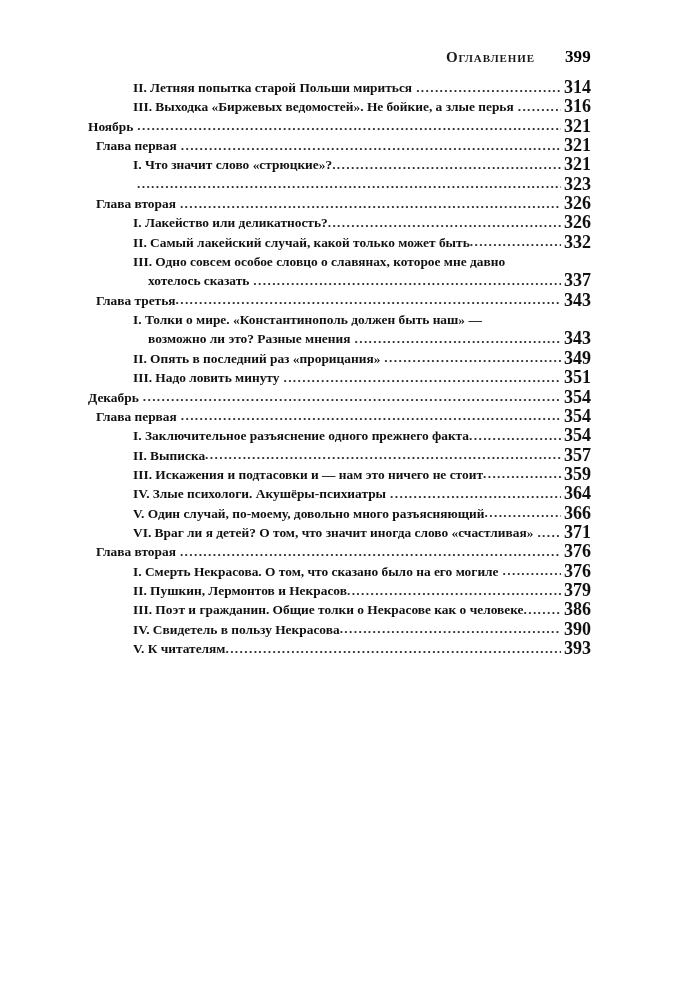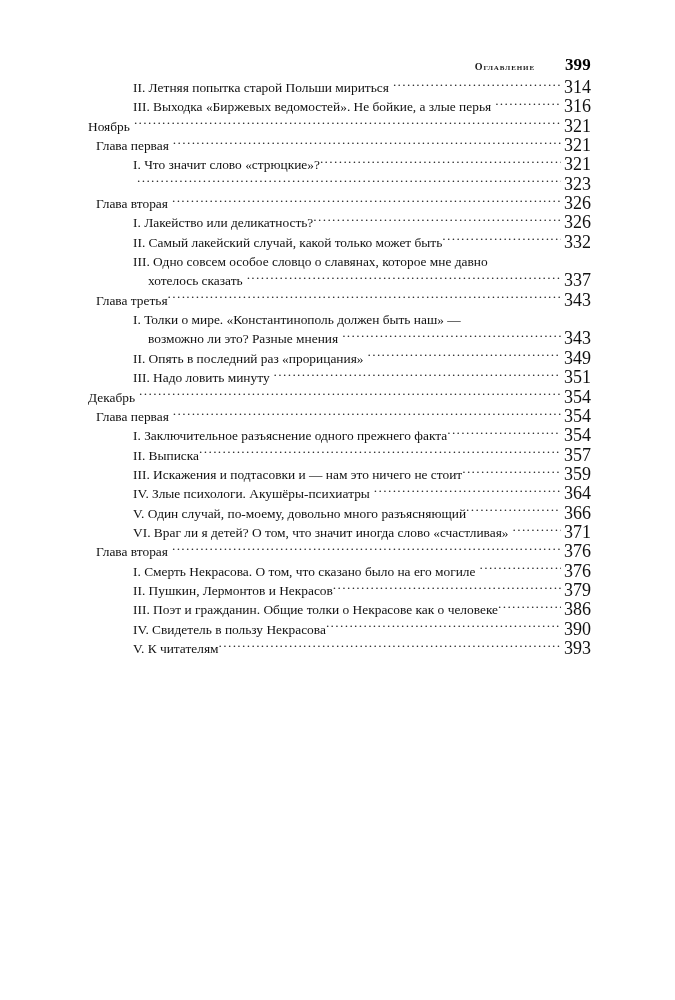--- a/index.html
+++ b/index.html
@@ -30,35 +30,34 @@
     top: 47px;
     left: 84px;
     right: 84px;
     height: 20px;
     display: flex;
     align-items: baseline;
     justify-content: flex-end;
   }
   .running-head .rh-title {
     font-variant: small-caps;
-    font-size: 10px;
+    font-size: 15px;
     letter-spacing: 0.9px;
     font-weight: 700;
     color: #1a1a1a;
     margin-right: 26px;
     white-space: nowrap;
   }
   .running-head .rh-folio {
     font-size: 17px;
     font-weight: 700;
     color: #000000;
     letter-spacing: 0.2px;
     min-width: 30px;
     text-align: right;
-    margin-top: 8px;
   }
 
   
   .toc {
     position: absolute;
     top: 78px;
     left: 84px;
     width: 507px;
   }
 
@@ -67,22 +66,23 @@
     position: relative;
     font-size: 13.4px;
     line-height: 19.35px;
     color: #111111;
     padding-right: 0;
   }
 
   
   .entry-row {
     display: flex;
-    align-items: flex-start;
+    align-items: flex-end;
     width: 100%;
+    font-weight: bold;
   }
 
   .entry-text {
     flex: 0 1 auto;
     white-space: pre-wrap;
   }
 
   .entry-dots {
     flex: 1 1 auto;
     min-width: 6px;

